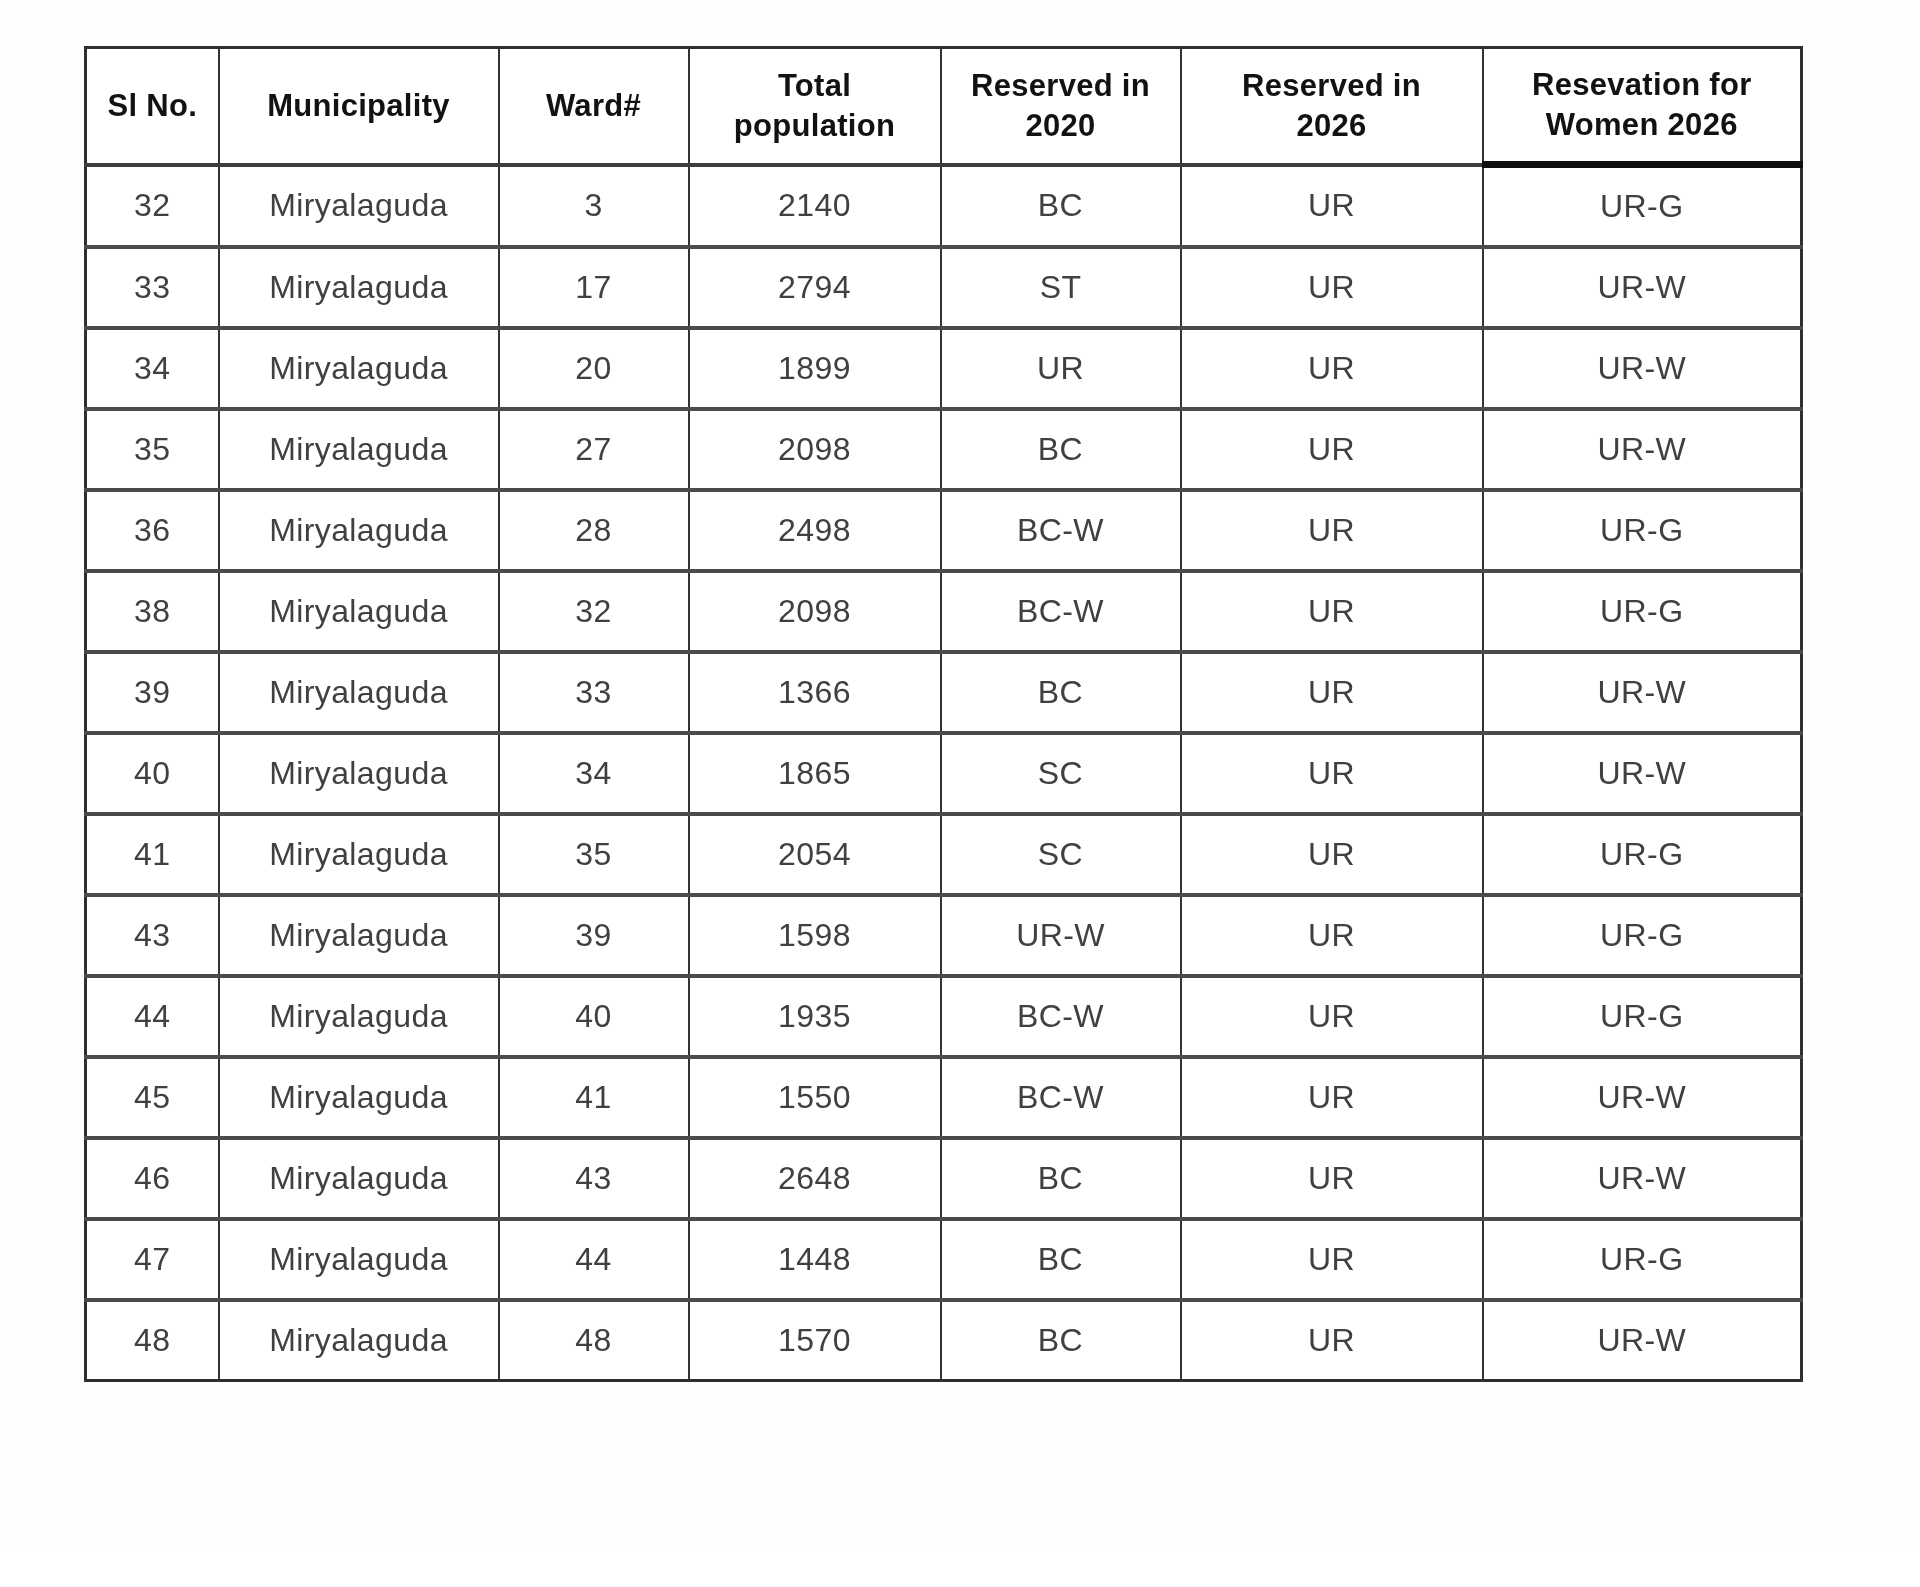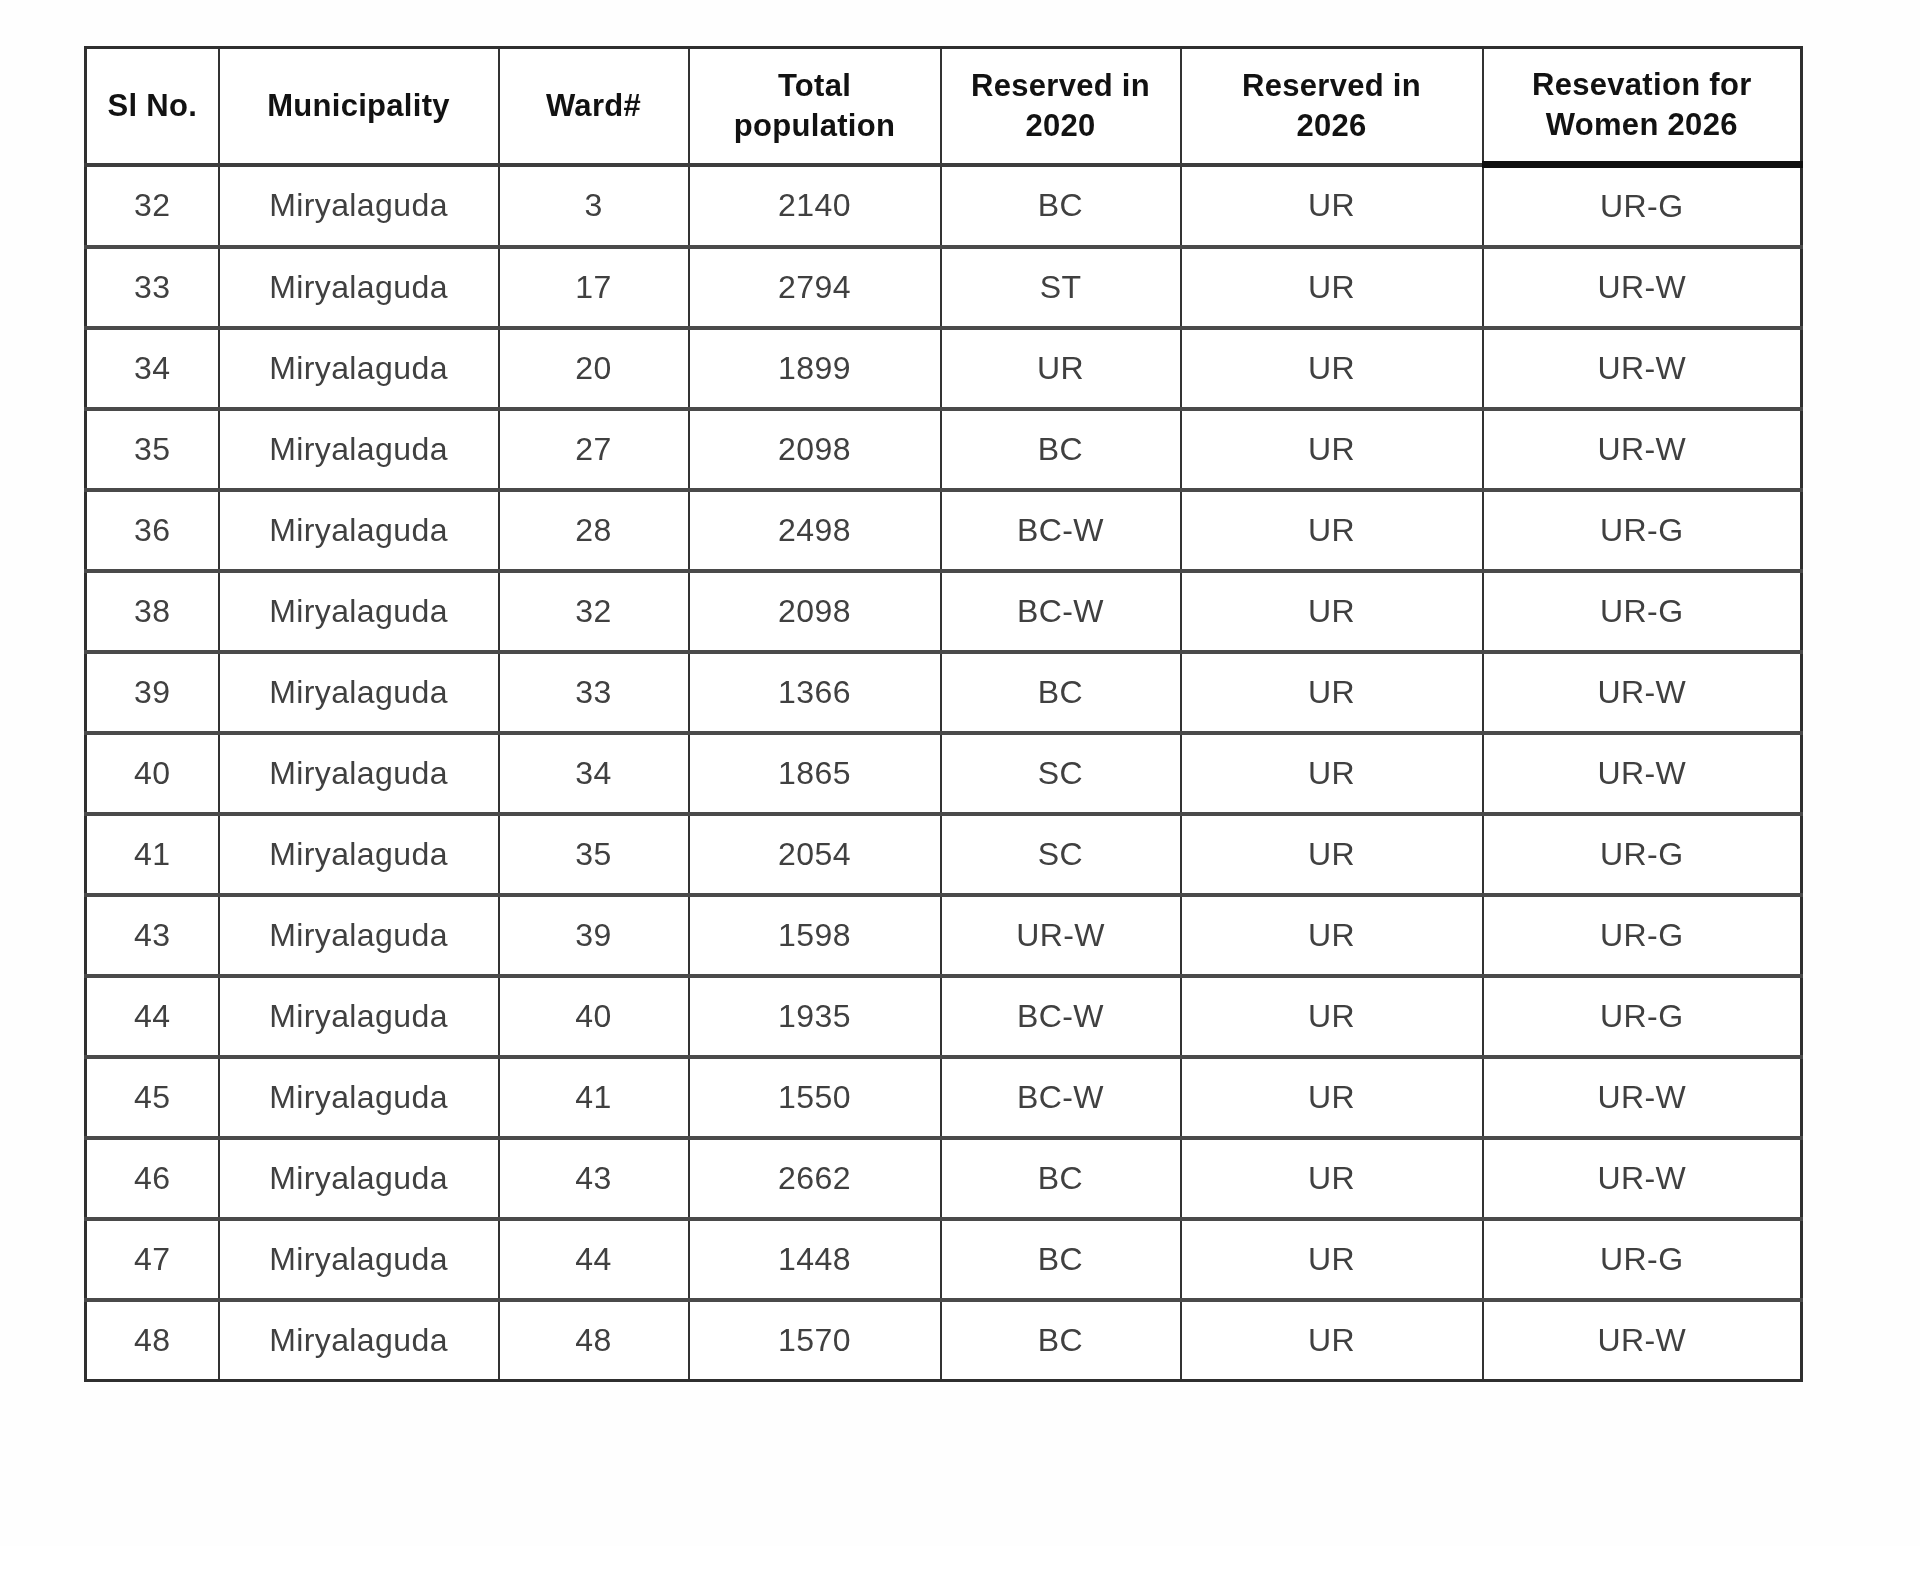--- a/index.html
+++ b/index.html
@@ -195,21 +195,21 @@
           <td>41</td>
           <td>1550</td>
           <td>BC-W</td>
           <td>UR</td>
           <td>UR-W</td>
         </tr>
         <tr>
           <td>46</td>
           <td>Miryalaguda</td>
           <td>43</td>
-          <td>2662</td>
+          <td>2648</td>
           <td>BC</td>
           <td>UR</td>
           <td>UR-W</td>
         </tr>
         <tr>
           <td>47</td>
           <td>Miryalaguda</td>
           <td>44</td>
           <td>1448</td>
           <td>BC</td>

